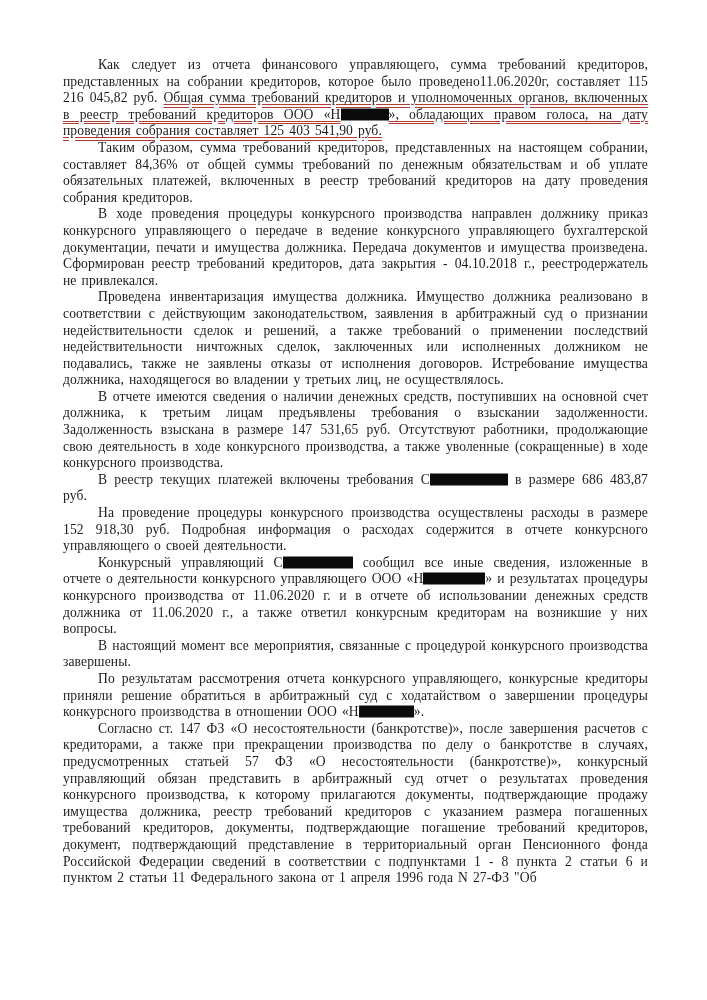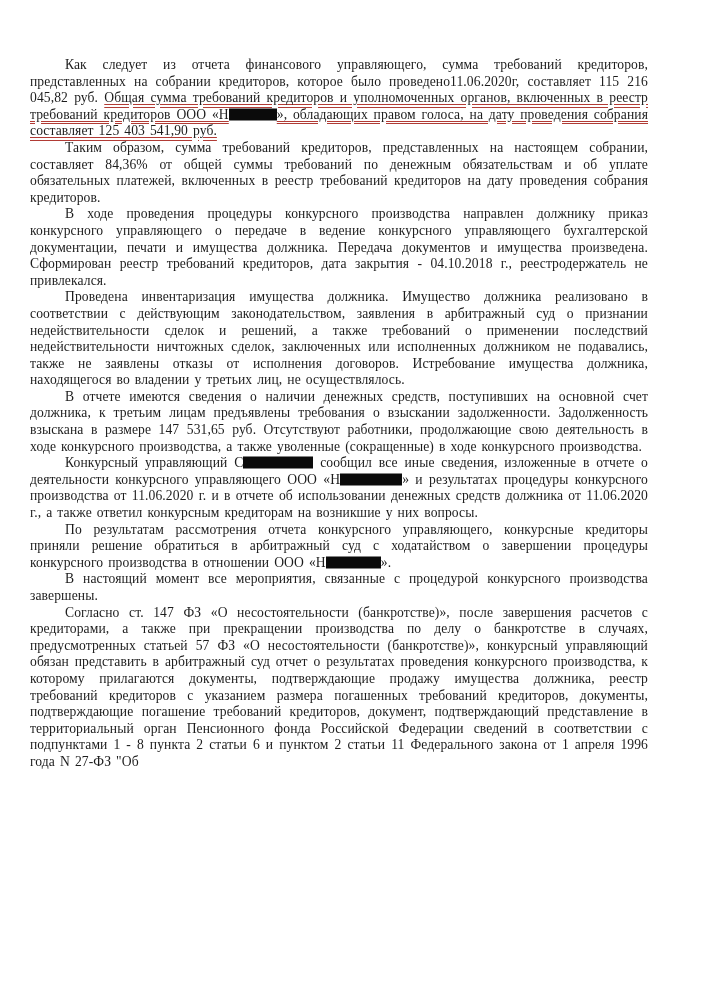--- a/index.html
+++ b/index.html
@@ -10,21 +10,21 @@
   body {
     width: 707px;
     height: 1000px;
     overflow: hidden;
   }
   .page {
     box-sizing: border-box;
     width: 707px;
     height: 1000px;
     background: #ffffff;
-    padding: 57px 59px 20px 30px;
+    padding: 57px 59px 20px 63px;
     font-family: "Liberation Serif", "DejaVu Serif", serif;
     font-size: 13.6px;
     line-height: 16.6px;
     color: #1c1c1c;
     letter-spacing: 0.1px;
   }
   .doc-body p.para {
     margin: 0;
     text-align: justify;
     text-indent: 35px;
@@ -47,18 +47,20 @@
 </head>
 <body>
 
 <div class="page">
   <div class="doc-body">
       <p class="para"><span class="">Как следует из отчета финансового управляющего, сумма требований кредиторов, представленных на собрании кредиторов, которое было проведено11.06.2020г, составляет 115 216 045,82 руб. </span><span class="u-red">Общая сумма требований кредиторов и уполномоченных органов, включенных в реестр требований кредиторов ООО «Н</span><span class="redaction u-red" style="width: 48px;"></span><span class="u-red">», обладающих правом голоса, на дату проведения собрания составляет 125 403 541,90 руб.</span></p>
       <p class="para"><span class="">Таким образом, сумма требований кредиторов, представленных на настоящем собрании, составляет 84,36% от общей суммы требований по денежным обязательствам и об уплате обязательных платежей, включенных в реестр требований кредиторов на дату проведения собрания кредиторов.</span></p>
       <p class="para"><span class="">В ходе проведения процедуры конкурсного производства направлен должнику приказ конкурсного управляющего о передаче в ведение конкурсного управляющего бухгалтерской документации, печати и имущества должника. Передача документов и имущества произведена. Сформирован реестр требований кредиторов, дата закрытия - 04.10.2018 г., реестродержатель не привлекался.</span></p>
       <p class="para"><span class="">Проведена инвентаризация имущества должника. Имущество должника реализовано в соответствии с действующим законодательством, заявления в арбитражный суд о признании недействительности сделок и решений, а также требований о применении последствий недействительности ничтожных сделок, заключенных или исполненных должником не подавались, также не заявлены отказы от исполнения договоров. Истребование имущества должника, находящегося во владении у третьих лиц, не осуществлялось.</span></p>
       <p class="para"><span class="">В отчете имеются сведения о наличии денежных средств, поступивших на основной счет должника, к третьим лицам предъявлены требования о взыскании задолженности. Задолженность взыскана в размере 147 531,65 руб. Отсутствуют работники, продолжающие свою деятельность в ходе конкурсного производства, а также уволенные (сокращенные) в ходе конкурсного производства.</span></p>
+      <p class="para"><span class="">В реестр текущих платежей включены требования С</span><span class="redaction" style="width: 78px;"></span><span class=""> в размере 686 483,87 руб.</span></p>
+      <p class="para"><span class="">На проведение процедуры конкурсного производства осуществлены расходы в размере 152 918,30 руб. Подробная информация о расходах содержится в отчете конкурсного управляющего о своей деятельности.</span></p>
       <p class="para"><span class="">Конкурсный управляющий С</span><span class="redaction" style="width: 70px;"></span><span class=""> сообщил все иные сведения, изложенные в отчете о деятельности конкурсного управляющего ООО «Н</span><span class="redaction" style="width: 62px;"></span><span class="">» и результатах процедуры конкурсного производства от 11.06.2020 г. и в отчете об использовании денежных средств должника от 11.06.2020 г., а также ответил конкурсным кредиторам на возникшие у них вопросы.</span></p>
+      <p class="para"><span class="">В настоящий момент все мероприятия, связанные с процедурой конкурсного производства завершены.</span></p>
       <p class="para"><span class="">По результатам рассмотрения отчета конкурсного управляющего, конкурсные кредиторы приняли решение обратиться в арбитражный суд с ходатайством о завершении процедуры конкурсного производства в отношении ООО «Н</span><span class="redaction" style="width: 55px;"></span><span class="">».</span></p>
-      <p class="para"><span class="">В настоящий момент все мероприятия, связанные с процедурой конкурсного производства завершены.</span></p>
       <p class="para"><span class="">Согласно ст. 147 ФЗ «О несостоятельности (банкротстве)», после завершения расчетов с кредиторами, а также при прекращении производства по делу о банкротстве в случаях, предусмотренных статьей 57 ФЗ «О несостоятельности (банкротстве)», конкурсный управляющий обязан представить в арбитражный суд отчет о результатах проведения конкурсного производства, к которому прилагаются документы, подтверждающие продажу имущества должника, реестр требований кредиторов с указанием размера погашенных требований кредиторов, документы, подтверждающие погашение требований кредиторов, документ, подтверждающий представление в территориальный орган Пенсионного фонда Российской Федерации сведений в соответствии с подпунктами 1 - 8 пункта 2 статьи 6 и пунктом 2 статьи 11 Федерального закона от 1 апреля 1996 года N 27-ФЗ "Об</span></p>
     </div>
 </div>
 
 </body></html>

